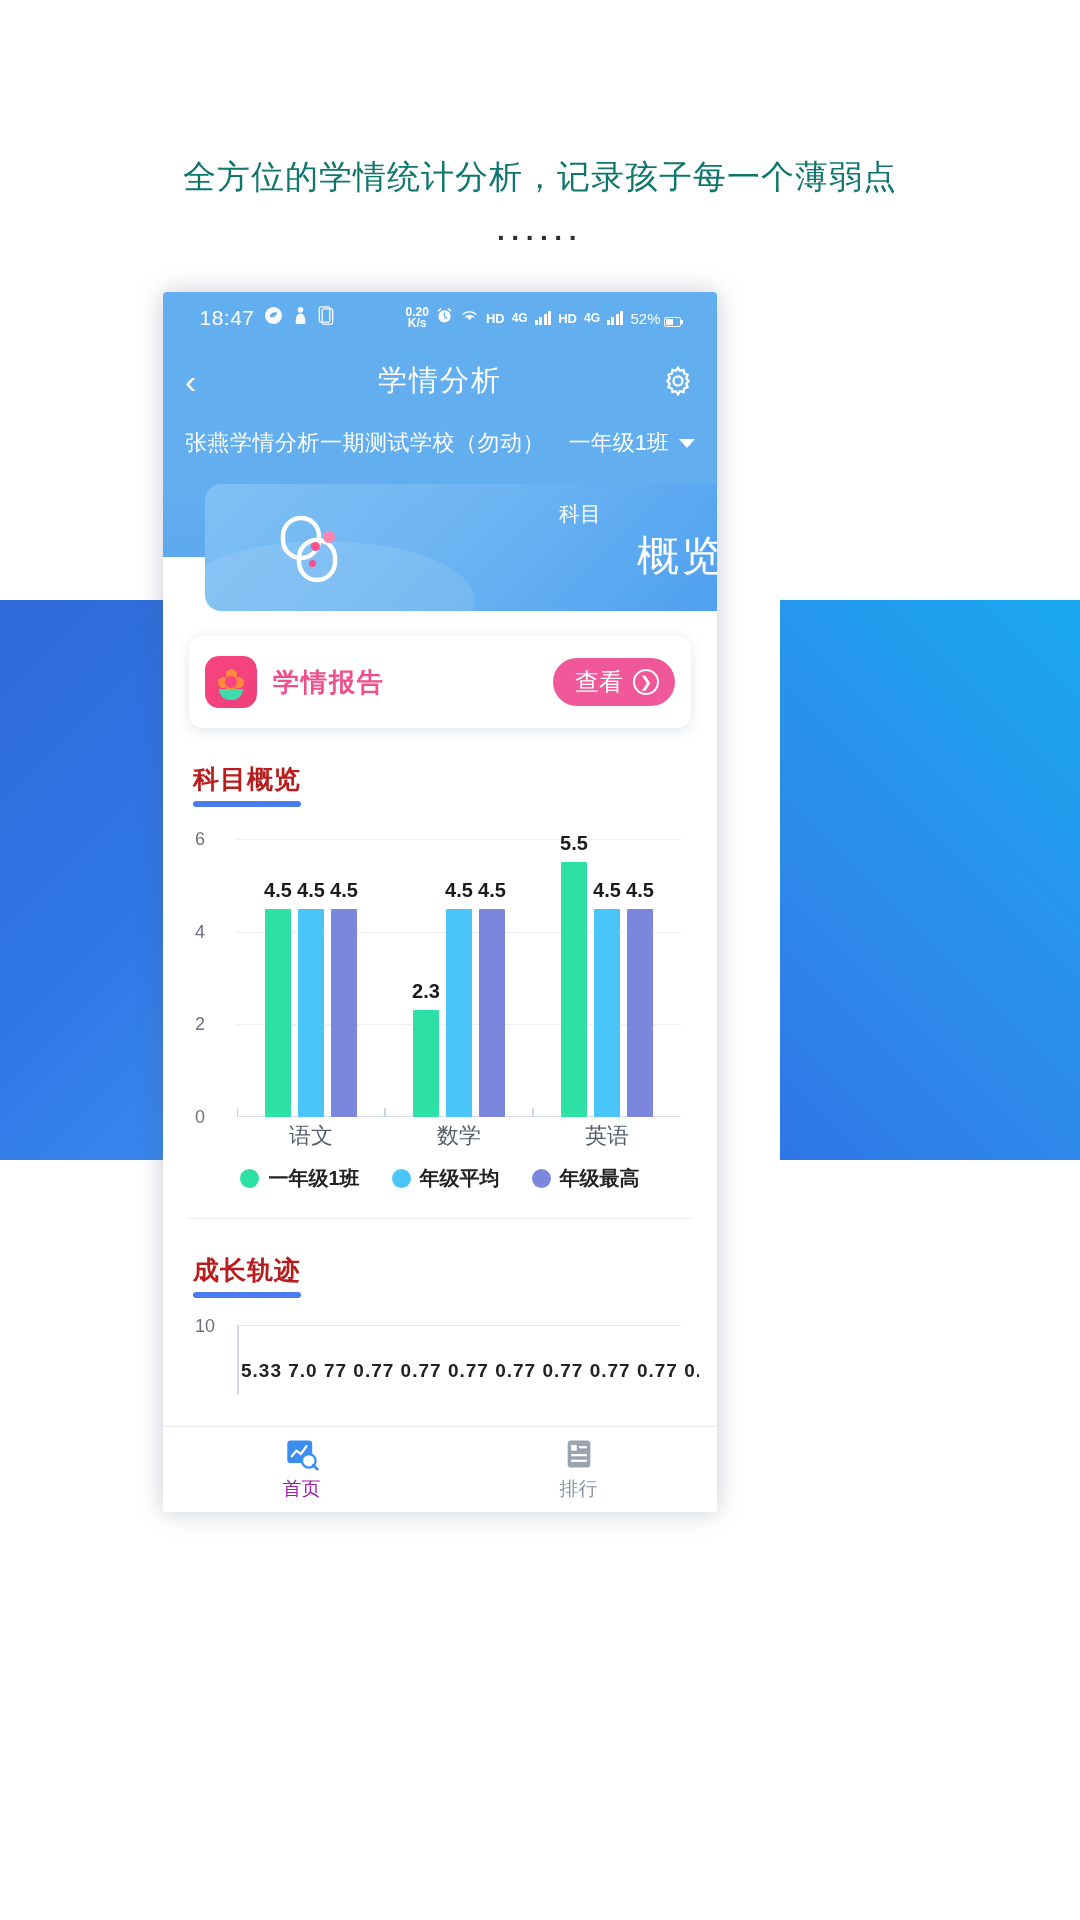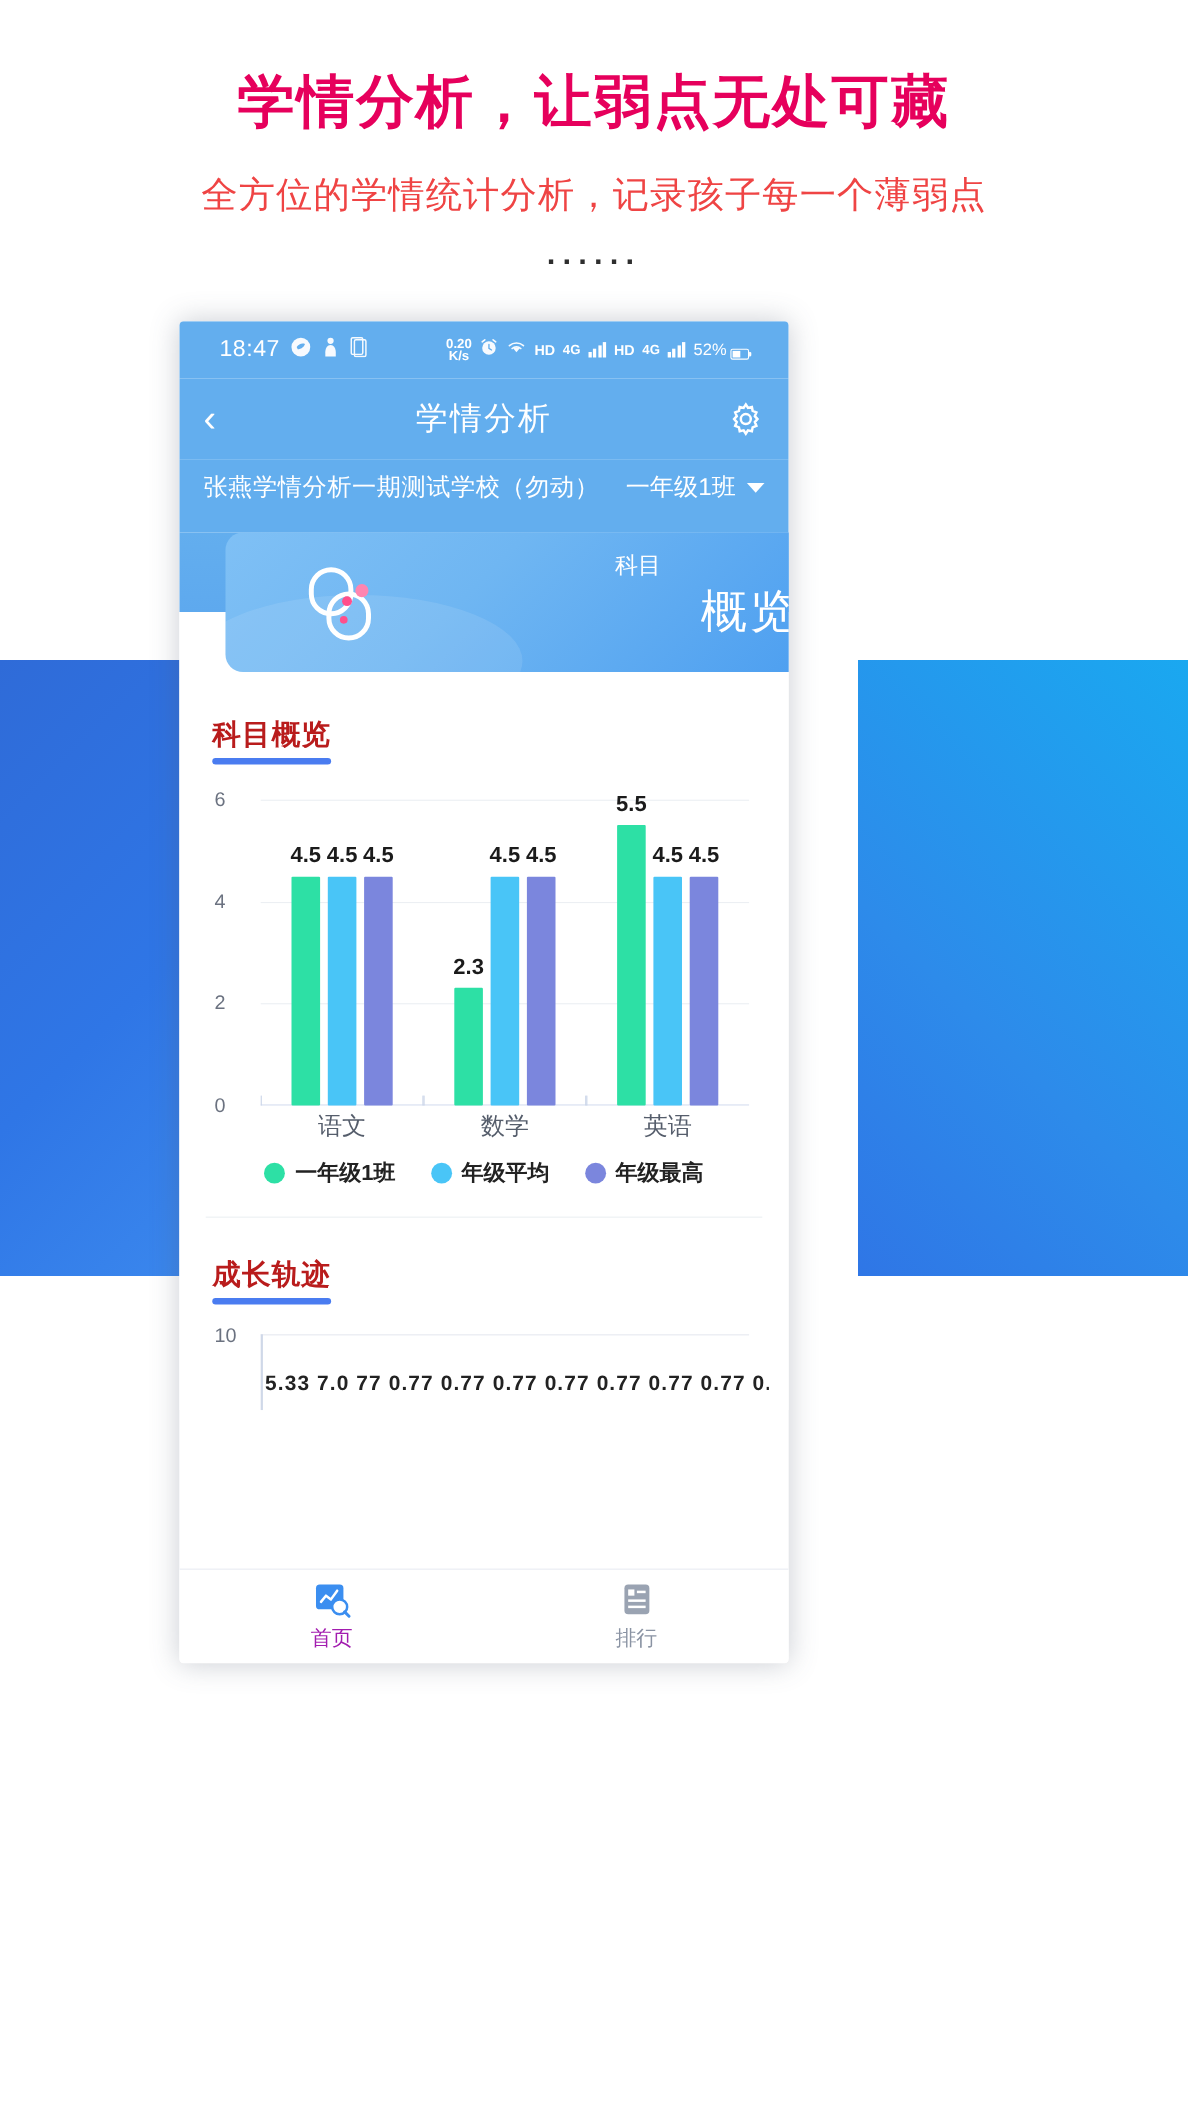--- a/index.html
+++ b/index.html
@@ -21,21 +21,21 @@
     background: linear-gradient(225deg, #1aa8f0 0%, #2d8bea 60%, #2f76e6 100%);
   }
 
   
   .promo-title {
     position: absolute; top: 58px; left: 0; width: 1080px; text-align: center;
     font-size: 52px; font-weight: bold; color: #e6005c; letter-spacing: 2px;
   }
   .promo-sub {
     position: absolute; top: 155px; left: 0; width: 1080px; text-align: center;
-    font-size: 33px; color: #ef4444; letter-spacing: 1px;
+    font-size: 33px; color: #0f766e; letter-spacing: 1px;
   }
   .promo-dots {
     position: absolute; top: 222px; left: 0; width: 1080px; text-align: center;
     font-size: 28px; color: #2e2e2e; letter-spacing: 5px; font-weight: bold;
   }
 
   
   .phone {
     position: absolute; left: 163px; top: 292px; width: 554px; height: 1220px;
     background: #ffffff; border-radius: 4px;
@@ -196,21 +196,20 @@
   .ti-ico { width: 34px; height: 34px; }
 </style>
 </head>
 <body>
 
 <div class="page">
 
   <div class="blue-left"></div>
   <div class="blue-right"></div>
 
-  <div class="promo-title">学情分析，让弱点无处可藏</div>
   <div class="promo-sub">全方位的学情统计分析，记录孩子每一个薄弱点</div>
   <div class="promo-dots">······</div>
 
   <div class="phone">
 
     <div class="statusbar">
       <div class="sb-left">
         <span class="sb-time">18:47</span>
         <span class="sb-ico">
           <svg width="19" height="19" viewBox="0 0 20 20">
@@ -309,20 +308,37 @@
           </span>
           <span class="tab-sub">科目</span>
           <span class="tab-main">概览</span>
         </div>
         <div class="tabcard next"></div>
       </div>
     </div>
 
     <div class="content">
 
+      <div class="report-card">
+        <span class="report-ico">
+          <span class="flower">
+            <span class="petal p1"></span>
+              <span class="petal p2"></span>
+            <span class="petal p3"></span>
+              <span class="petal p4"></span>
+            <span class="core"></span>
+          </span>
+          <span class="leaf"></span>
+        </span>
+        <span class="report-title">学情报告</span>
+        <span class="view-btn">
+          <span>查看</span>
+          <span class="view-arrow">❯</span>
+        </span>
+      </div>
 
       <div class="section-head">
         <div class="section-title">科目概览</div>
         <div class="section-underline"></div>
       </div>
 
       <div class="chartwrap">
         <div class="chart-plot">
           <div class="gridline" style="top:0%"></div>
           <div class="gridline" style="top:33.3%"></div>

